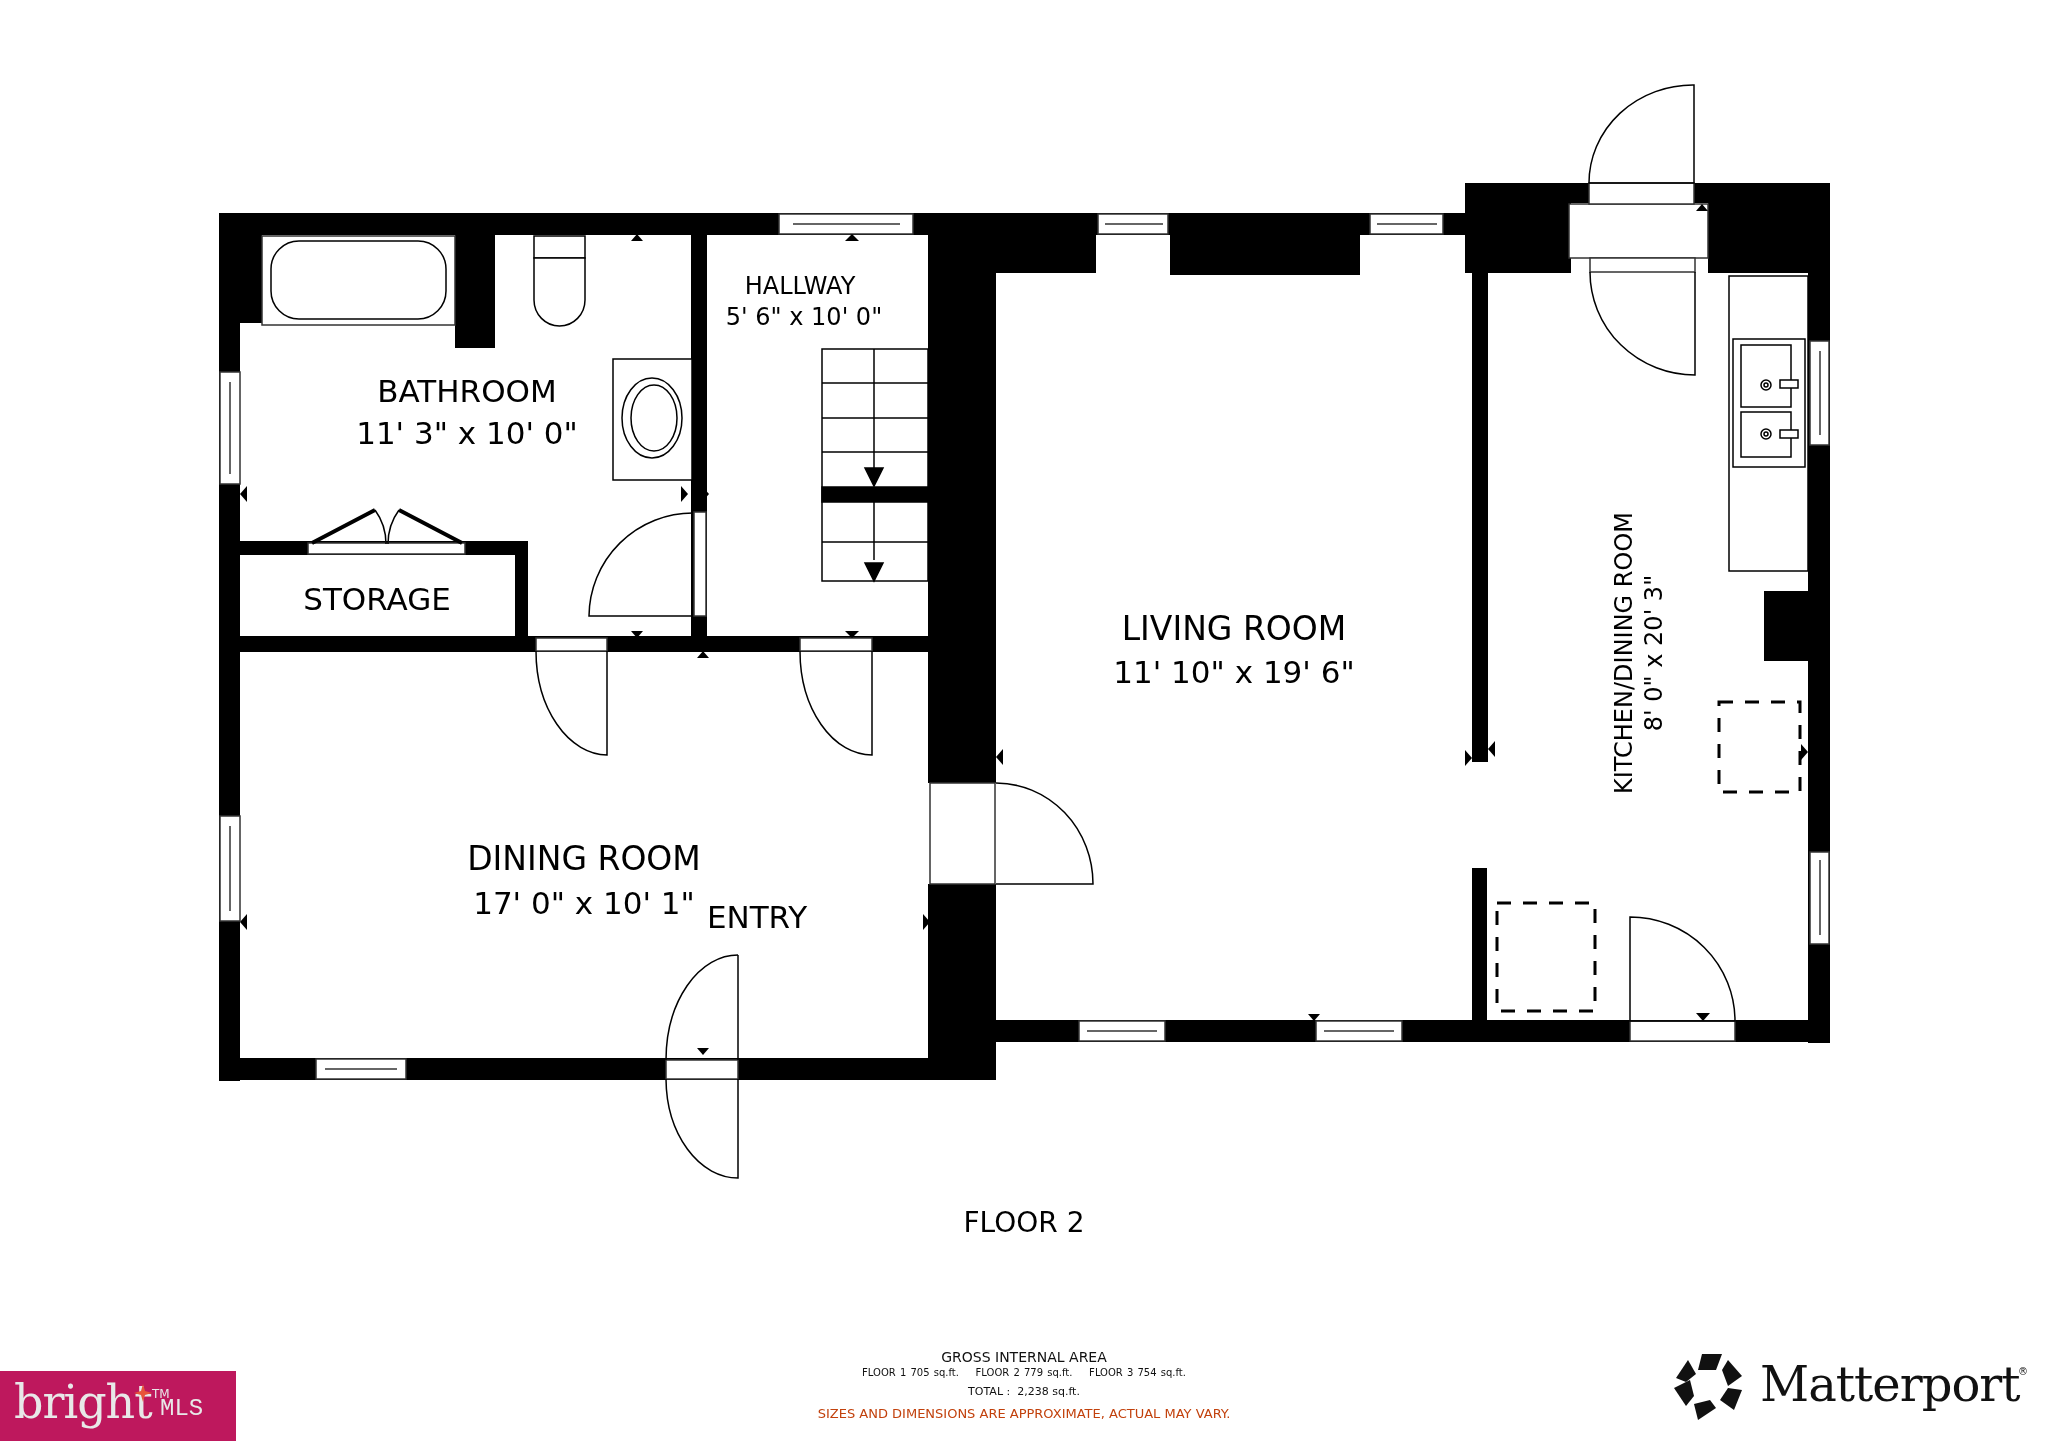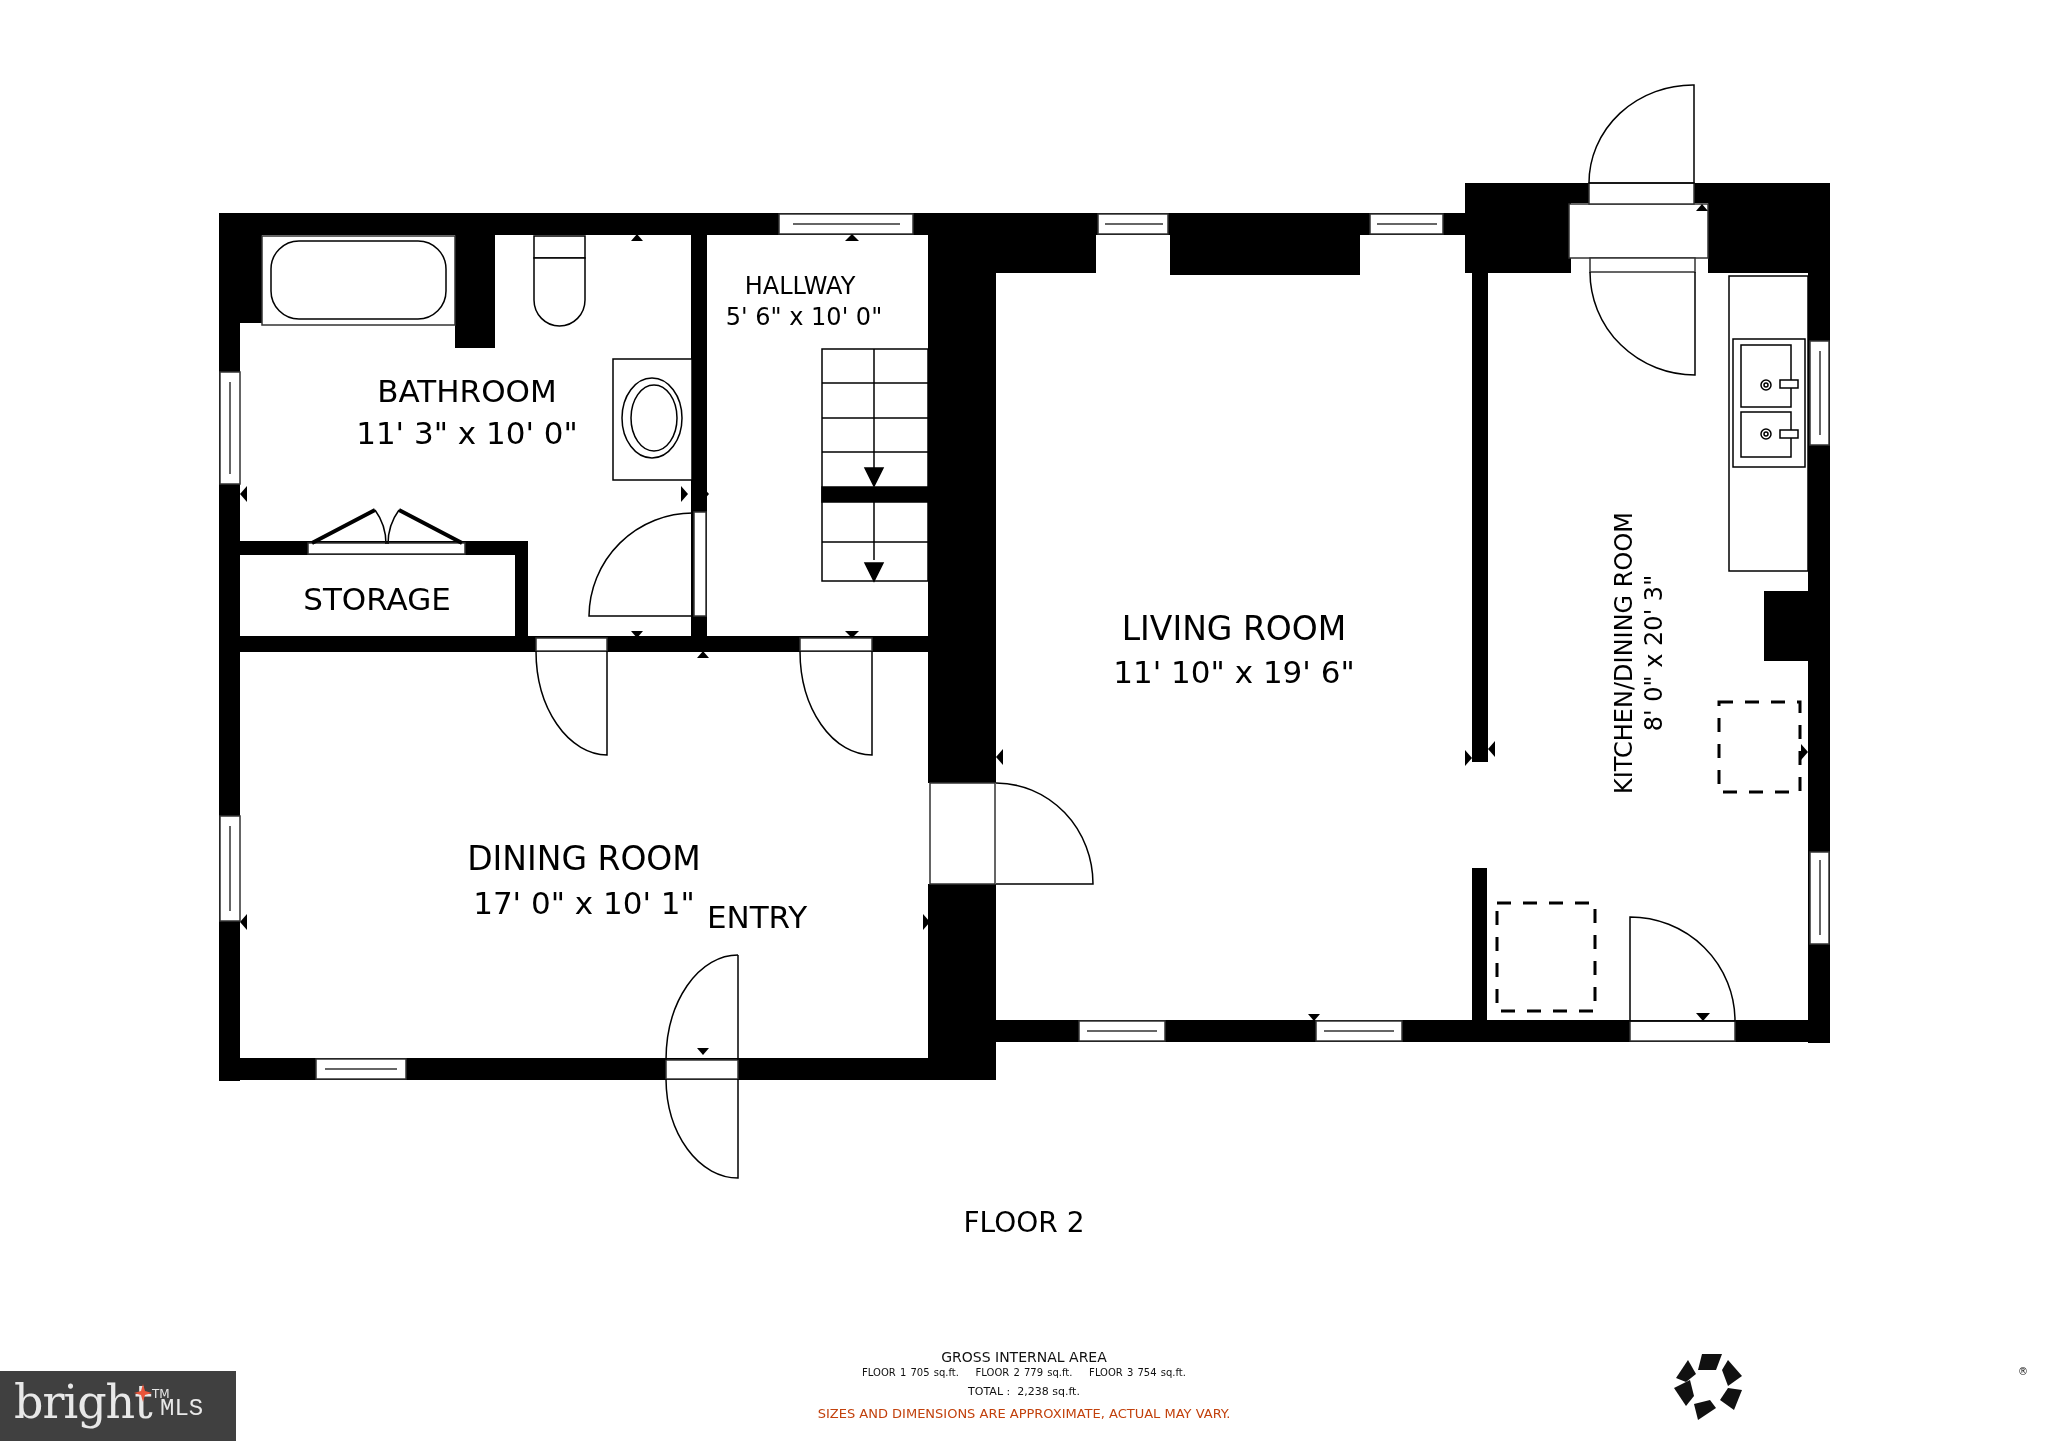--- a/index.html
+++ b/index.html
@@ -4,21 +4,21 @@
 <style>
   html, body { margin:0; padding:0; background:#ffffff; }
   body { width:2048px; height:1448px; position:relative; overflow:hidden; font-family:"DejaVu Sans", sans-serif; }
   #plan { position:absolute; left:0; top:0; }
   .room-label { font-family:"DejaVu Sans", sans-serif; fill:#000; }
   .footer { position:absolute; left:0; width:2048px; text-align:center; font-family:"DejaVu Sans", sans-serif; color:#111; }
   #footer-title { top:1349px; font-size:14px; }
   #footer-floors { top:1367px; font-size:10px; word-spacing:1px; }
   #footer-total { top:1385px; font-size:11px; }
   #footer-note { top:1406px; font-size:13px; color:#c2410c; }
-  #bright-logo { position:absolute; left:0; top:1371px; width:236px; height:70px; background:#404040; }
+  #bright-logo { position:absolute; left:0; top:1371px; width:236px; height:70px; background:#be185d; }
   #bright-word { position:absolute; left:14px; top:4px; font-family:"DejaVu Serif", serif; font-size:46px; color:#e8e8e8; letter-spacing:-1px; }
   #bright-mls { position:absolute; left:160px; top:24px; font-family:Liberation Mono, monospace; font-size:24px; color:#e8e8e8; }
   #bright-tm { position:absolute; left:152px; top:16px; font-size:12px; color:#e8e8e8; }
   #bright-star { position:absolute; left:134px; top:13px; width:18px; height:18px; }
   #matterport-logo { position:absolute; left:1672px; top:1352px; width:360px; height:70px; }
   #matterport-word { position:absolute; left:88px; top:4px; font-family:"DejaVu Serif", serif; font-size:48px; color:#111; letter-spacing:-1px; }
   #matterport-reg { position:absolute; left:346px; top:14px; font-size:10px; color:#111; }
 </style>
 </head>
 <body>
@@ -224,14 +224,15 @@
   <svg width="76" height="70" viewBox="0 0 76 70" style="position:absolute;left:0;top:0;">
     <g fill="#111">
       <path d="M30 2 L50 2 L44 18 L26 18 Z"></path>
       <path d="M56 8 L70 24 L56 34 L50 18 Z"></path>
       <path d="M70 38 L62 58 L48 48 L56 36 Z"></path>
       <path d="M44 56 L26 68 L22 52 L38 48 Z"></path>
       <path d="M14 54 L2 36 L18 28 L22 44 Z"></path>
       <path d="M4 26 L16 8 L24 22 L14 30 Z"></path>
     </g>
   </svg>
+  <span id="matterport-word">Matterport</span>
   <span id="matterport-reg">®</span>
 </div>
 
 </body></html>

